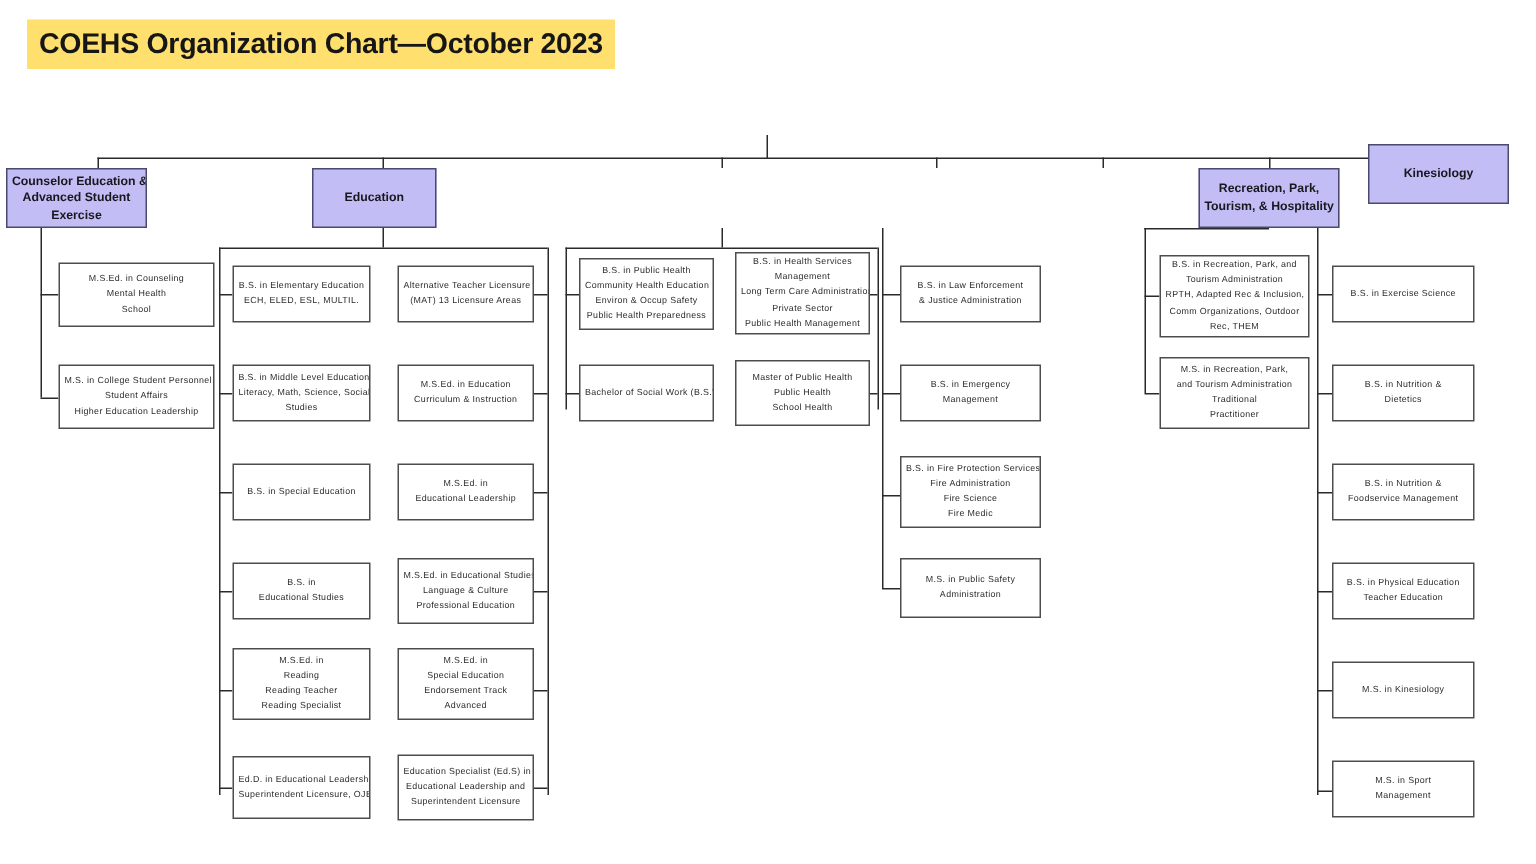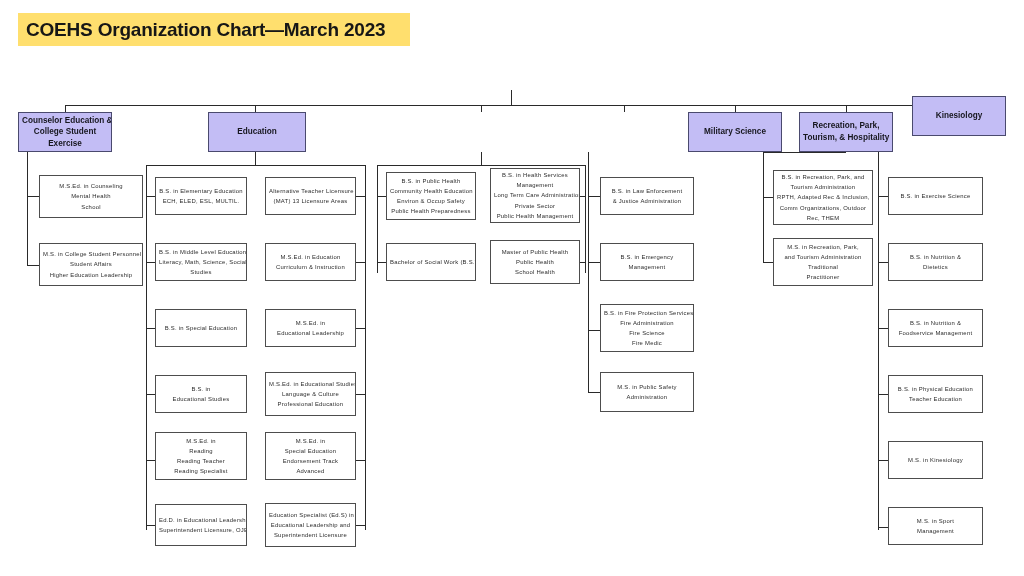--- a/index.html
+++ b/index.html
@@ -101,56 +101,51 @@
   }
   .ln-h { height: 1px; }
   .ln-v { width: 1px; }
 </style>
 </head>
 <body>
 
 <div id="canvas">
 
   <div class="title-banner">
-    <span class="title-text">COEHS Organization Chart—March 2023</span>
+    <span class="title-text">COEHS Organization Chart—October 2023</span>
   </div>
 
 
   <div class="ln-v" style="left:511px; top:90px; height:16px;"></div>
   <div class="ln-h" style="left:65px; top:105px; width:895px;"></div>
 
   <div class="ln-v" style="left:65px; top:105px; height:7px;"></div>
   <div class="ln-v" style="left:255px; top:105px; height:7px;"></div>
   <div class="ln-v" style="left:481px; top:105px; height:7px;"></div>
   <div class="ln-v" style="left:624px; top:105px; height:7px;"></div>
   <div class="ln-v" style="left:735px; top:105px; height:7px;"></div>
   <div class="ln-v" style="left:846px; top:105px; height:7px;"></div>
   <div class="ln-v" style="left:959px; top:105px; height:7px;"></div>
 
-  <div class="node dept" style="left:18px; top:112px; width:94px; height:40px;">
+  <div class="node dept" style="left:4px; top:112px; width:94px; height:40px;">
     <span class="lines">
       <span class="ln">Counselor Education &amp;</span>
-      <span class="ln">College Student</span>
+      <span class="ln">Advanced Student</span>
       <span class="ln">Exercise</span>
     </span>
   </div>
 
-  <div class="node dept" style="left:208px; top:112px; width:98px; height:40px;">
+  <div class="node dept" style="left:208px; top:112px; width:83px; height:40px;">
     <span class="lines">
       <span class="ln">Education</span>
     </span>
   </div>
 
 
 
-  <div class="node dept" style="left:688px; top:112px; width:94px; height:40px;">
-    <span class="lines">
-      <span class="ln">Military Science</span>
-    </span>
-  </div>
 
   <div class="node dept" style="left:799px; top:112px; width:94px; height:40px;">
     <span class="lines">
       <span class="ln">Recreation, Park,</span>
       <span class="ln">Tourism, &amp; Hospitality</span>
     </span>
   </div>
 
   <div class="node dept" style="left:912px; top:96px; width:94px; height:40px;">
     <span class="lines">

